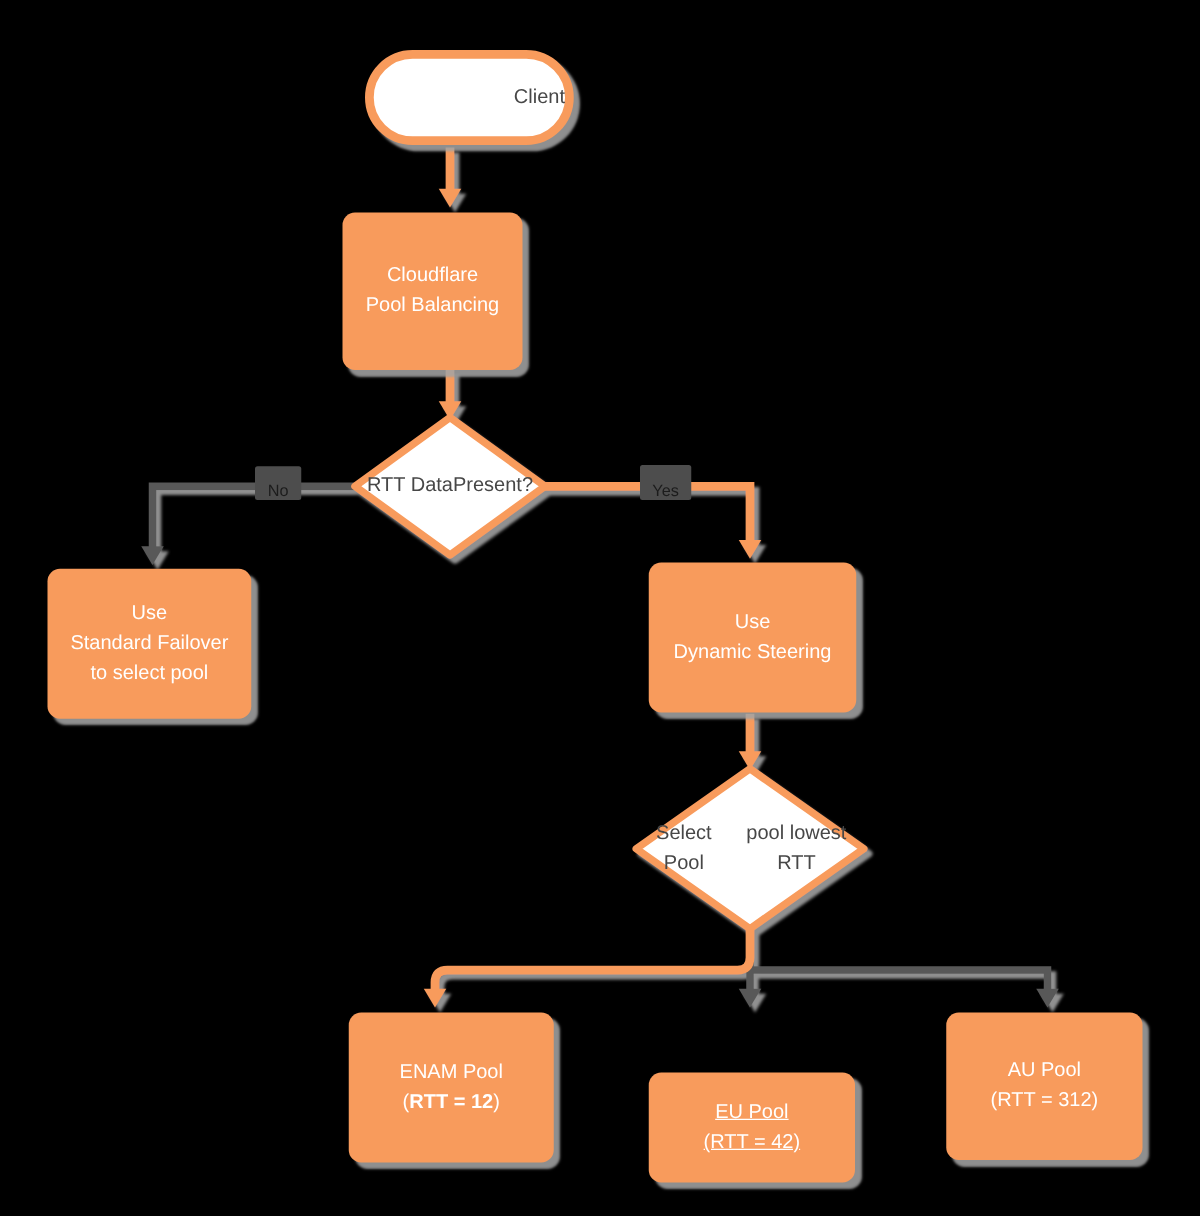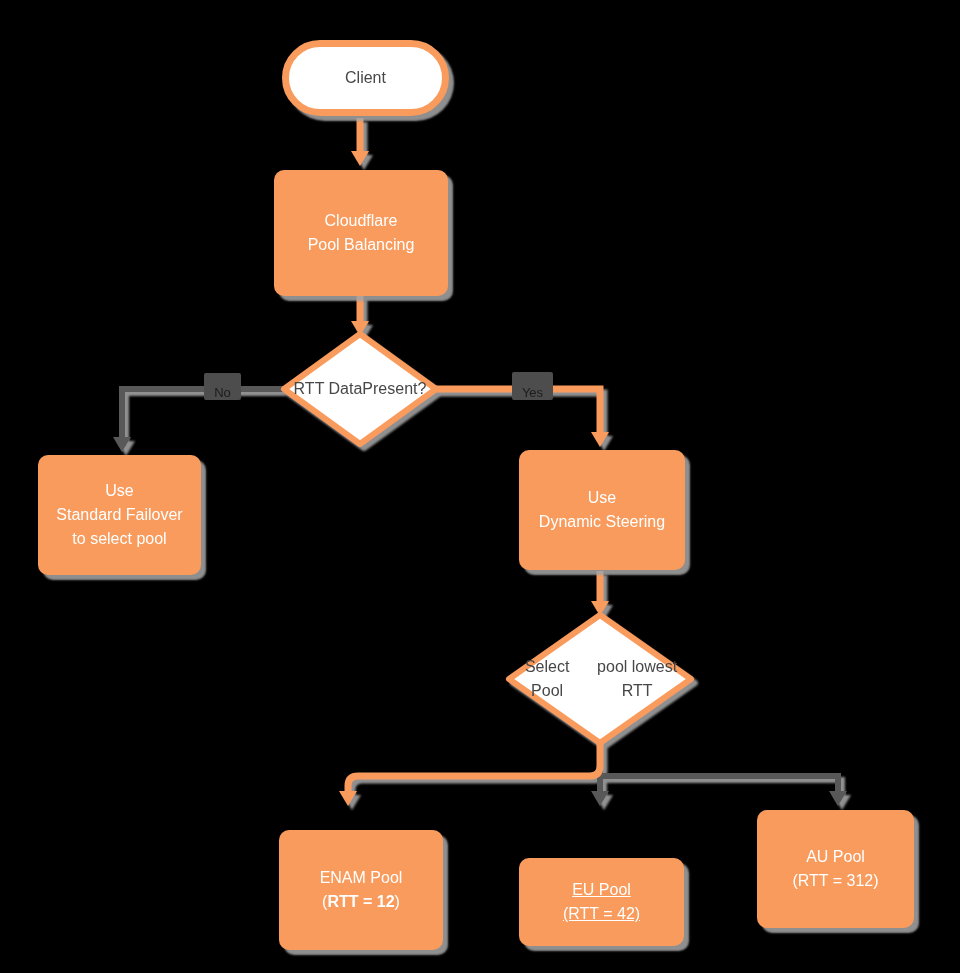--- a/index.html
+++ b/index.html
@@ -62,25 +62,25 @@
       <polygon class="c-arrow orange" points="600,616 591,601 609,601"></polygon>
 
       <path class="c-line orange" d="M600 743 V766 Q600 776 590 776 H358 Q348 776 348 786 V793"></path>
       <polygon class="c-arrow orange" points="348,806 339,791 357,791"></polygon>
 
       <polygon class="diamond" points="360,334 436,389 360,444 284,389"></polygon>
       <polygon class="diamond" points="600,615 691,679 600,743 509,679"></polygon>
     </g>
   </svg>
 
-  <div class="node pill" style="left:282px;top:40px;width:167px;height:76px;">
+  <div class="node pill" style="left:292px;top:40px;width:167px;height:76px;align-items:flex-end;">
     <span class="ln">Client</span>
   </div>
 
-  <div class="node box" style="left:274px;top:170px;width:174px;height:126px;">
+  <div class="node box" style="left:274px;top:170px;width:144px;height:126px;">
     <span class="ln">Cloudflare</span>
     <span class="ln">Pool Balancing</span>
   </div>
 
   <div class="diamond-text" style="left:290px;top:354px;width:140px;height:70px;">
     <span class="ln">RTT Data</span>
     <span class="ln">Present?</span>
   </div>
 
   <div class="edge-label" style="left:204px;top:373px;width:37px;height:27px;">
@@ -99,21 +99,21 @@
   <div class="node box" style="left:519px;top:450px;width:166px;height:120px;">
     <span class="ln">Use</span>
     <span class="ln">Dynamic Steering</span>
   </div>
 
   <div class="diamond-text" style="left:510px;top:644px;width:180px;height:70px;">
     <span class="ln">Select Pool</span>
     <span class="ln">pool lowest RTT</span>
   </div>
 
-  <div class="node box" style="left:279px;top:810px;width:164px;height:120px;margin-top:20px;">
+  <div class="node box" style="left:279px;top:810px;width:164px;height:120px;">
     <span class="ln">ENAM Pool</span>
     <span class="ln"><span>(</span><b>RTT = 12</b><span>)</span></span>
   </div>
 
   <div class="node box" style="left:519px;top:858px;width:165px;height:88px;text-decoration:underline;">
     <span class="ln">EU Pool</span>
     <span class="ln">(RTT = 42)</span>
   </div>
 
   <div class="node box" style="left:757px;top:810px;width:157px;height:118px;">

